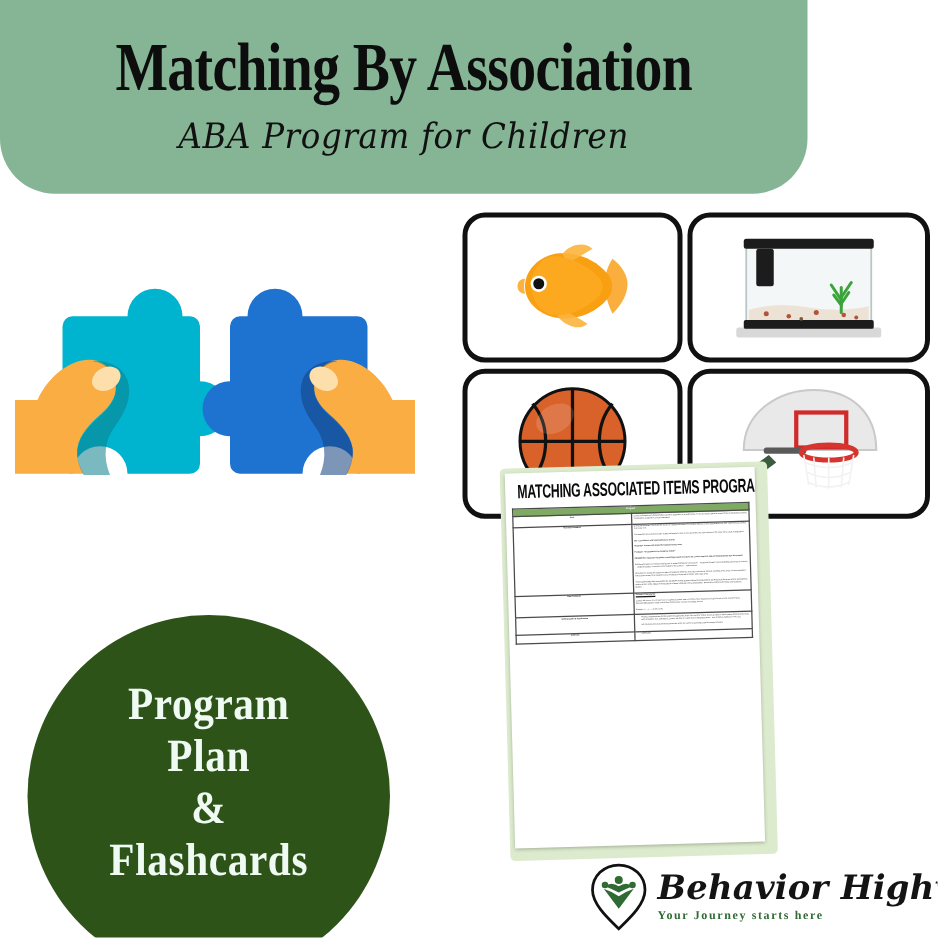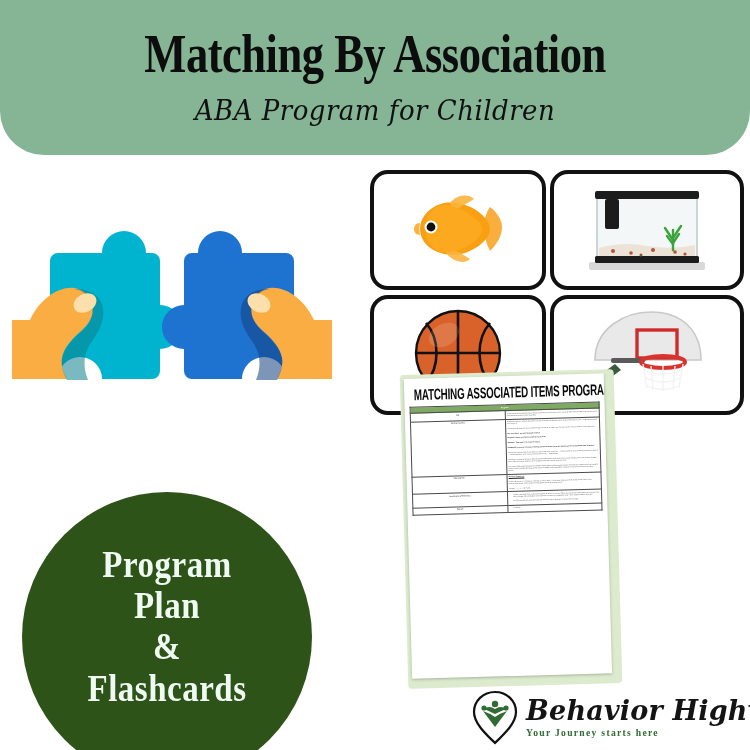--- a/index.html
+++ b/index.html
@@ -7,21 +7,21 @@
     width:750px;height:750px;
     background:#ffffff;
     font-family:"Liberation Sans", sans-serif;
     overflow:hidden;
     position:relative;
   }
   .canvas{position:relative;width:750px;height:750px;overflow:hidden;}
 
   
   .header{
-    position:absolute;left:0;top:0;width:750px;height:155px;
+    position:absolute;left:0;top:0;width:646px;height:155px;
     background:#85b595;
     border-bottom-left-radius:44px;
     border-bottom-right-radius:44px;
     display:flex;flex-direction:column;align-items:center;justify-content:center;
   }
   .header-title{
     font-family:"Liberation Serif", serif;
     font-weight:bold;
     font-size:45px;
     letter-spacing:-0.5px;

